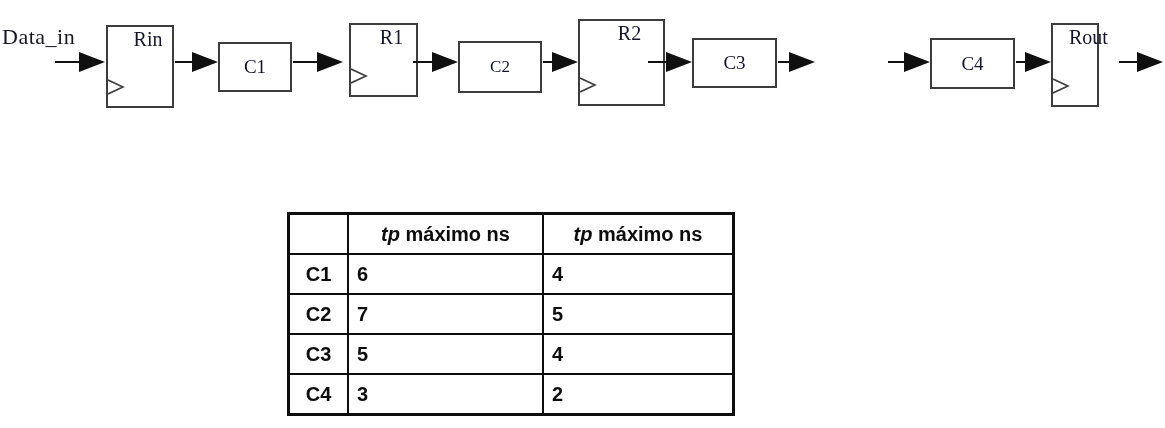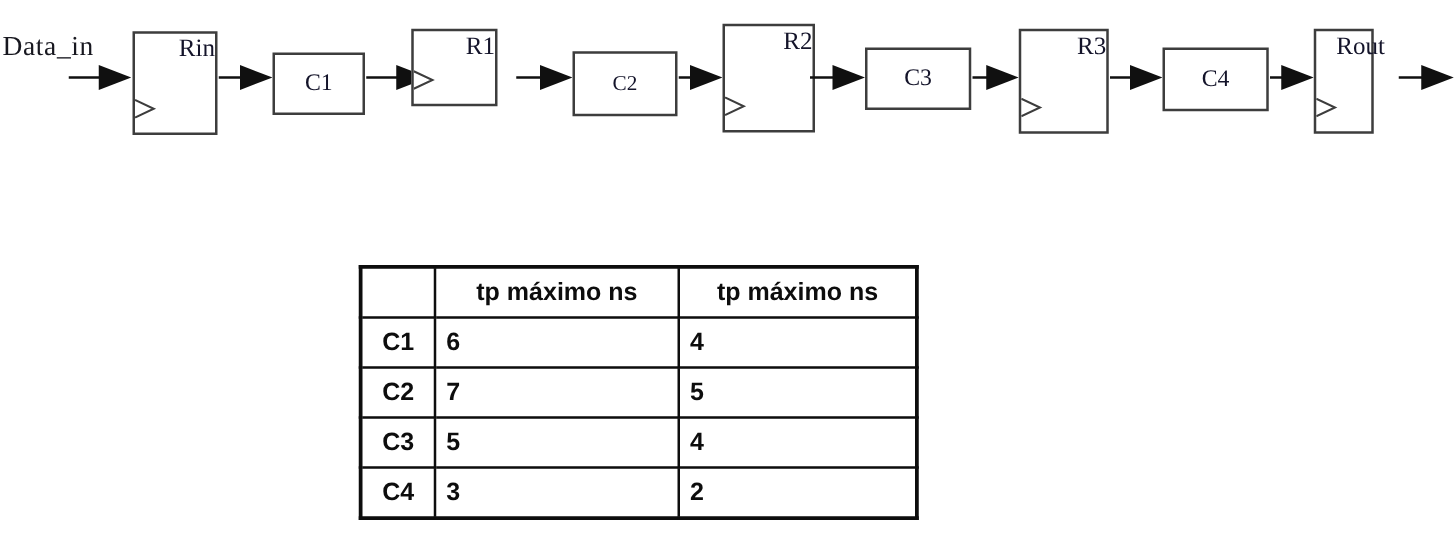--- a/index.html
+++ b/index.html
@@ -21,21 +21,21 @@
     letter-spacing: 0.5px;
   }
   .register {
     position: absolute;
     box-sizing: border-box;
     border: 2px solid #3d3d3d;
     background: #ffffff;
   }
   .register .rlabel {
     display: block;
-    text-align: right;
+    text-align: center;
     font-size: 20px;
     color: #14142a;
     margin-top: 1px;
     padding-left: 16px;
   }
   .clock-wedge {
     position: absolute;
     left: 0px; bottom: 11px;
     width: 18px; height: 16px;
   }
@@ -87,21 +87,21 @@
     height: 38px;
     background: #ffffff;
     overflow: hidden;
   }
   .ptable { border: 3px solid #0d0d0d; }
   .col-label { width: 57px; text-align: center; }
   .col-max   { width: 193px; }
   .col-min   { width: 188px; }
   .ptable th { text-align: center; }
   .ptable td.value-cell { text-align: left; padding-left: 8px; }
-  .hdr-italic { }
+  .hdr-italic { font-style: italic; }
 </style>
 </head>
 <body>
 
 <div class="canvas">
 
   <div class="data-in-label">Data_in</div>
 
   <div class="arrow" style="left:55px;  width:50px;">
     <div class="shaft"></div>
@@ -122,68 +122,62 @@
 
   <div class="logic" style="left:218px; top:42px; width:74px; height:50px;">
     <span>C1</span>
   </div>
 
   <div class="arrow" style="left:293px; width:50px;">
     <div class="shaft"></div>
     <div class="head"></div>
   </div>
 
-  <div class="register" style="left:329px; top:23px; width:69px; height:62px;">
+  <div class="register" style="left:349px; top:23px; width:69px; height:74px;">
     <span class="rlabel">R1</span>
     <svg class="clock-wedge" viewBox="0 0 18 16">
         <path d="M0,1 L15,8 L0,15" fill="none" stroke="#3d3d3d" stroke-width="1.6"></path>
       </svg>
   </div>
 
   <div class="arrow" style="left:413px; width:45px;">
     <div class="shaft"></div>
     <div class="head"></div>
   </div>
 
   <div class="logic" style="left:458px; top:41px; width:84px; height:52px; font-size:17px;">
     <span>C2</span>
   </div>
 
   <div class="arrow" style="left:543px; width:35px;">
     <div class="shaft"></div>
     <div class="head"></div>
   </div>
 
-  <div class="register" style="left:578px; top:19px; width:74px; height:87px;">
+  <div class="register" style="left:578px; top:19px; width:87px; height:87px;">
     <span class="rlabel">R2</span>
     <svg class="clock-wedge" viewBox="0 0 18 16">
         <path d="M0,1 L15,8 L0,15" fill="none" stroke="#3d3d3d" stroke-width="1.6"></path>
       </svg>
   </div>
 
   <div class="arrow" style="left:648px; width:44px;">
     <div class="shaft"></div>
     <div class="head"></div>
   </div>
 
   <div class="logic" style="left:692px; top:38px; width:85px; height:50px;">
     <span>C3</span>
   </div>
 
   <div class="arrow" style="left:778px; width:37px;">
     <div class="shaft"></div>
     <div class="head"></div>
   </div>
 
-  <div class="register" style="left:815px; top:23px; width:72px; height:84px;">
-    <span class="rlabel">R3</span>
-    <svg class="clock-wedge" viewBox="0 0 18 16">
-        <path d="M0,1 L15,8 L0,15" fill="none" stroke="#3d3d3d" stroke-width="1.6"></path>
-      </svg>
-  </div>
 
   <div class="arrow" style="left:888px; width:42px;">
     <div class="shaft"></div>
     <div class="head"></div>
   </div>
 
   <div class="logic" style="left:930px; top:38px; width:85px; height:51px;">
     <span>C4</span>
   </div>
 

